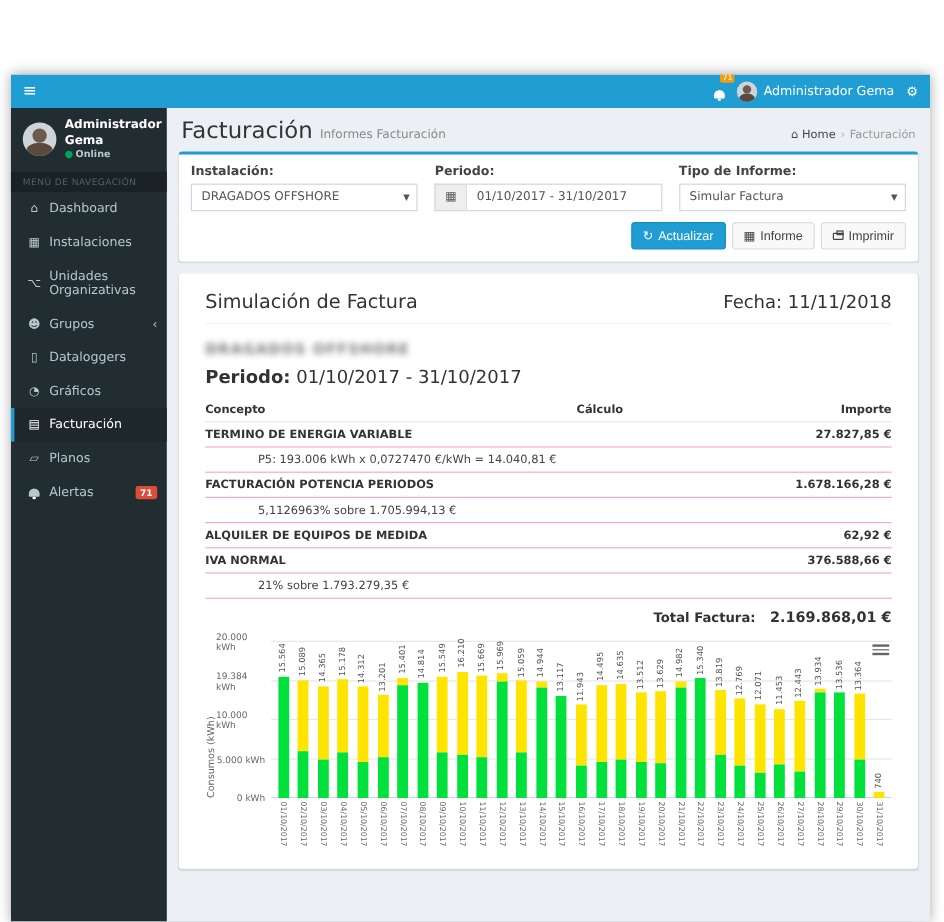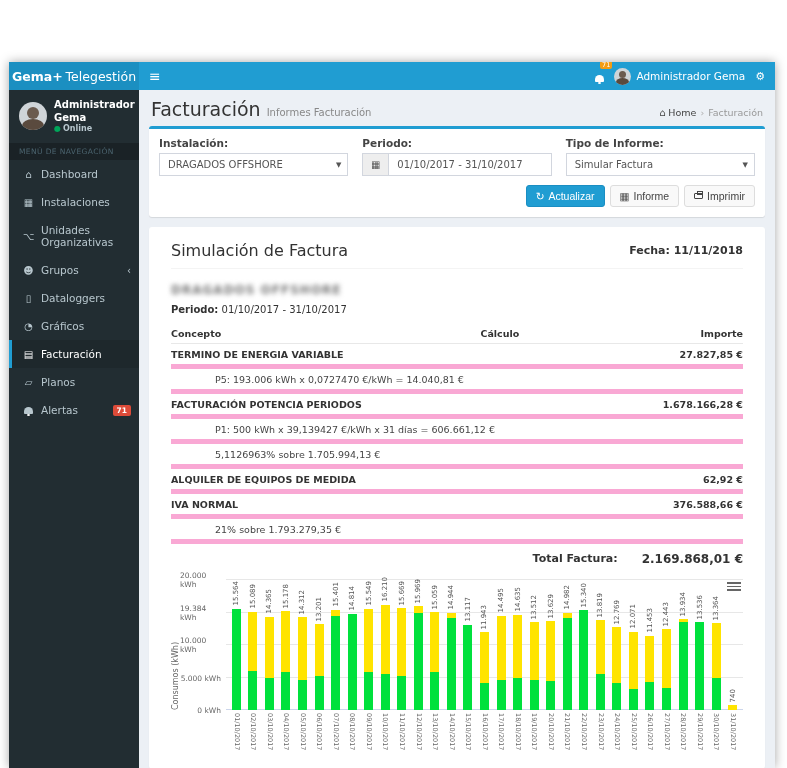--- a/index.html
+++ b/index.html
@@ -66,32 +66,32 @@
   .btn-row { display:flex; justify-content:flex-end; gap:5px; margin-top:9px; }
   .btn { font-size:10.5px; padding:4px 9px; border-radius:3px; border:1px solid #ddd; background:#f9f9f9; color:#444; display:inline-flex; align-items:center; gap:4px; cursor:pointer; }
   .btn-primary { background:#209dd2; border-color:#1a8ec3; color:#fff; }
   .printer { display:inline-block; width:9px; height:6px; border:1px solid currentColor; border-radius:1px; position:relative; }
   .printer::before { content:""; position:absolute; left:2px; top:-3px; width:4px; height:2px; border:1px solid currentColor; }
 
   
   .invoice-box { margin-top:10px; padding:14px 22px 12px 22px; }
   .inv-head { display:flex; align-items:center; border-bottom:1px solid #f4f4f4; padding-bottom:8px; }
   .inv-title { font-size:16px; color:#333; font-weight:normal; }
-  .inv-date { margin-left:auto; font-size:11px; font-weight:bold; color:#333; }
+  .inv-date { margin-left:auto; font-size:15px; font-weight:normal; color:#333; }
   .company { margin-top:14px; font-size:12px; font-weight:bold; color:#777; filter:blur(2.5px); letter-spacing:1px; display:inline-block; }
-  .periodo-line { font-size:10px; color:#333; margin-top:6px; }
+  .periodo-line { font-size:15px; color:#333; margin-top:6px; }
   .inv-table { margin-top:8px; font-size:9.5px; }
-  .inv-row { display:grid; grid-template-columns:40% 35% 25%; border-bottom:5px solid #f9a8d4; padding:4.5px 0; align-items:center; }
+  .inv-row { display:grid; grid-template-columns:40% 35% 25%; border-bottom:1px solid #f9a8d4; padding:4.5px 0; align-items:center; }
   .inv-row.head { font-weight:bold; color:#333; border-bottom:1px solid #e8e8e8; }
   .c-center { text-align:center; }
   .c-right { text-align:right; }
   .inv-row.group .cell-concepto { font-weight:bold; color:#333; }
   .inv-row.group .cell-importe { font-weight:bold; color:#333; }
   .inv-row.detail .cell-concepto { grid-column:1 / 3; padding-left:44px; color:#444; }
-  .total-row { display:flex; justify-content:flex-end; align-items:flex-start; gap:24px; padding:8px 0 2px 0; }
+  .total-row { display:flex; justify-content:flex-end; align-items:center; gap:12px; padding:8px 0 2px 0; }
   .total-label { font-size:11px; font-weight:bold; color:#333; }
   .total-value { font-size:12px; font-weight:bold; color:#333; }
 
   
   .chart-wrap { margin-top:8px; position:relative; }
   .chart-title { text-align:center; font-size:12.5px; color:#3a4a55; }
   .chart-menu { position:absolute; right:2px; top:0; width:14px; cursor:pointer; }
   .chart-menu span { display:block; height:1.5px; background:#666; margin:2px 0; }
   .chart-body { display:flex; margin-top:12px; }
   .y-title { writing-mode:vertical-rl; transform:rotate(180deg); font-size:8px; color:#666; height:130px; display:flex; align-items:center; }
@@ -109,24 +109,20 @@
   .x-labels { display:flex; padding:0 2px; margin-top:3px; height:44px; overflow:visible; }
   .x-slot { flex:1; display:flex; justify-content:center; }
   .x-label { writing-mode:vertical-rl; font-size:6.5px; color:#666; white-space:nowrap; line-height:1; }
 </style>
 </head>
 <body>
 
 <div class="app">
 
   <div class="topbar">
-    <div class="logo">
-      <b>Gema+</b>
-      <span>Telegestión</span>
-    </div>
     <div class="navbar">
       <span class="hamburger">≡</span>
       <div class="nav-right">
         <span class="bell-wrap">
           <span class="bell"></span>
           <span class="bell-badge">71</span>
         </span>
         <span class="nav-user">
           <span class="avatar"></span>
           <span>Administrador Gema</span>
@@ -267,24 +263,20 @@
               <div class="inv-row detail">
                 <div class="cell-concepto">P5: 193.006 kWh x 0,0727470 €/kWh = 14.040,81 €</div>
                 <div class="c-right cell-importe"></div>
               </div>
               <div class="inv-row group">
                 <div class="cell-concepto">FACTURACIÓN POTENCIA PERIODOS</div>
                 <div class="c-center cell-calculo"></div>
                 <div class="c-right cell-importe">1.678.166,28 €</div>
               </div>
               <div class="inv-row detail">
-                <div class="cell-concepto">P1: 500 kWh x 39,139427 €/kWh x 31 días = 606.661,12 €</div>
-                <div class="c-right cell-importe"></div>
-              </div>
-              <div class="inv-row detail">
                 <div class="cell-concepto">5,1126963% sobre 1.705.994,13 €</div>
                 <div class="c-right cell-importe"></div>
               </div>
               <div class="inv-row group">
                 <div class="cell-concepto">ALQUILER DE EQUIPOS DE MEDIDA</div>
                 <div class="c-center cell-calculo"></div>
                 <div class="c-right cell-importe">62,92 €</div>
               </div>
               <div class="inv-row group">
                 <div class="cell-concepto">IVA NORMAL</div>

